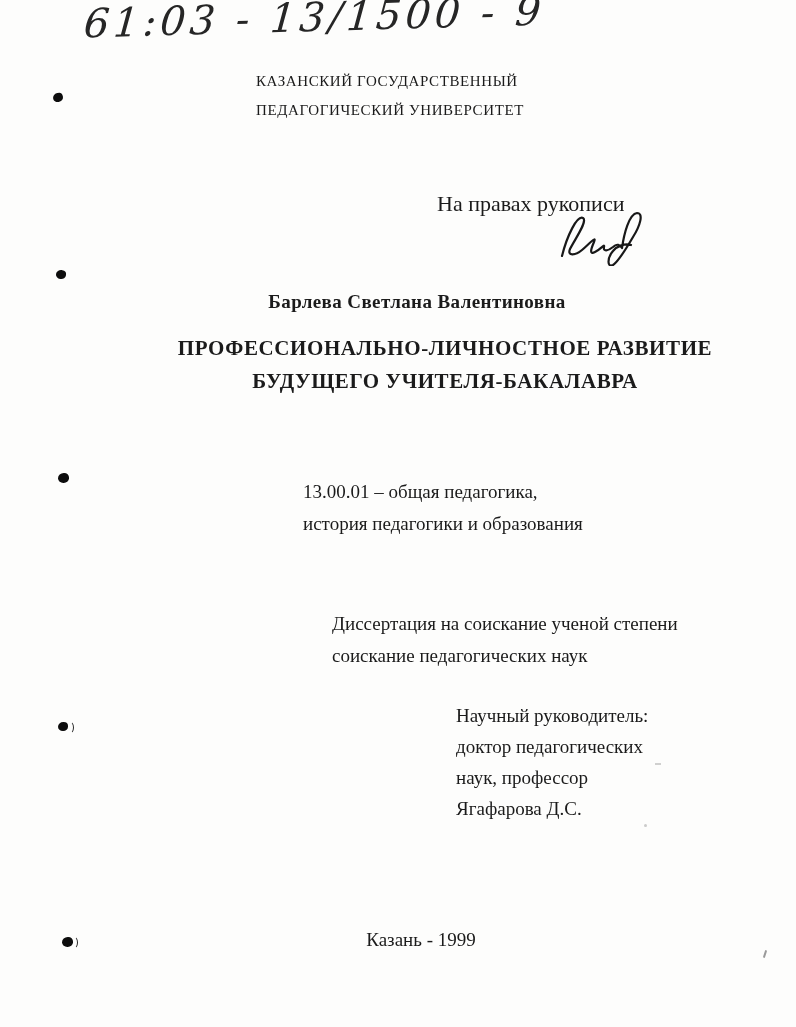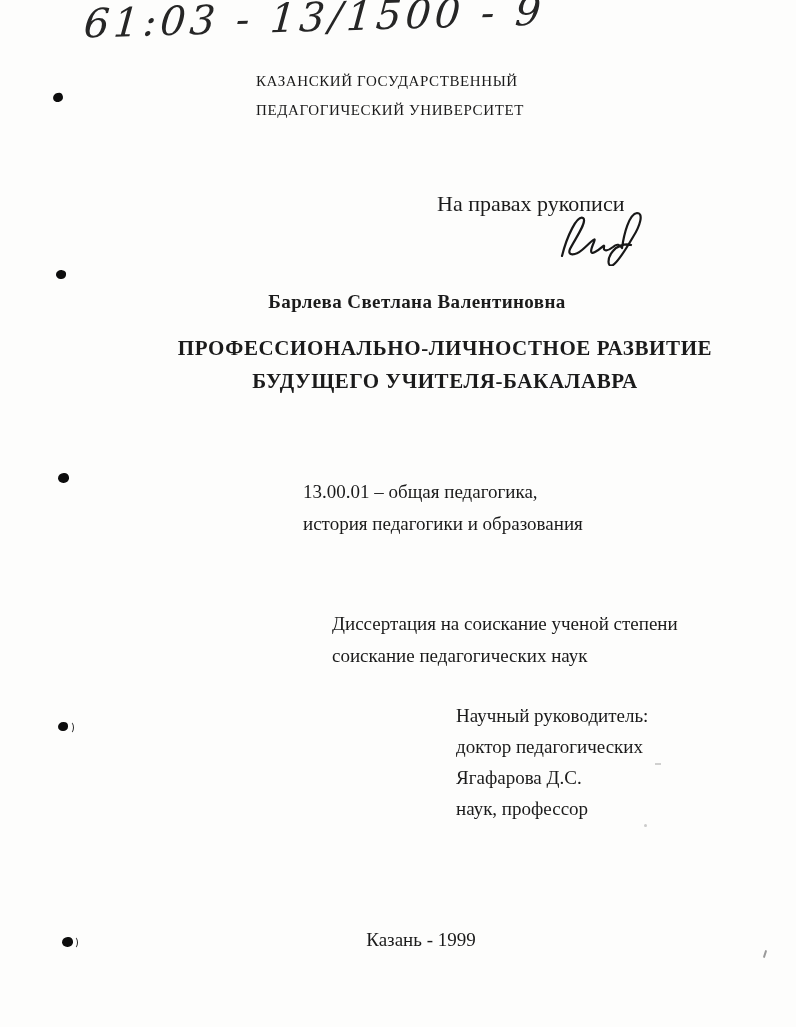--- a/index.html
+++ b/index.html
@@ -133,22 +133,22 @@
   </div>
 
   <div class="statement">
     <div>Диссертация на соискание ученой степени</div>
     <div>соискание педагогических наук</div>
   </div>
 
   <div class="supervisor">
     <div>Научный руководитель:</div>
     <div>доктор педагогических</div>
+    <div>наук, профессор</div>
     <div>Ягафарова Д.С.</div>
-    <div>наук, профессор</div>
   </div>
 
   <div class="imprint">Казань - 1999</div>
 
   <span class="dot d1"></span>
   <span class="dot d2"></span>
   <span class="dot d3"></span>
   <span class="dot d4"></span>
   <span class="crescent c4"></span>
   <span class="dot d5"></span>

